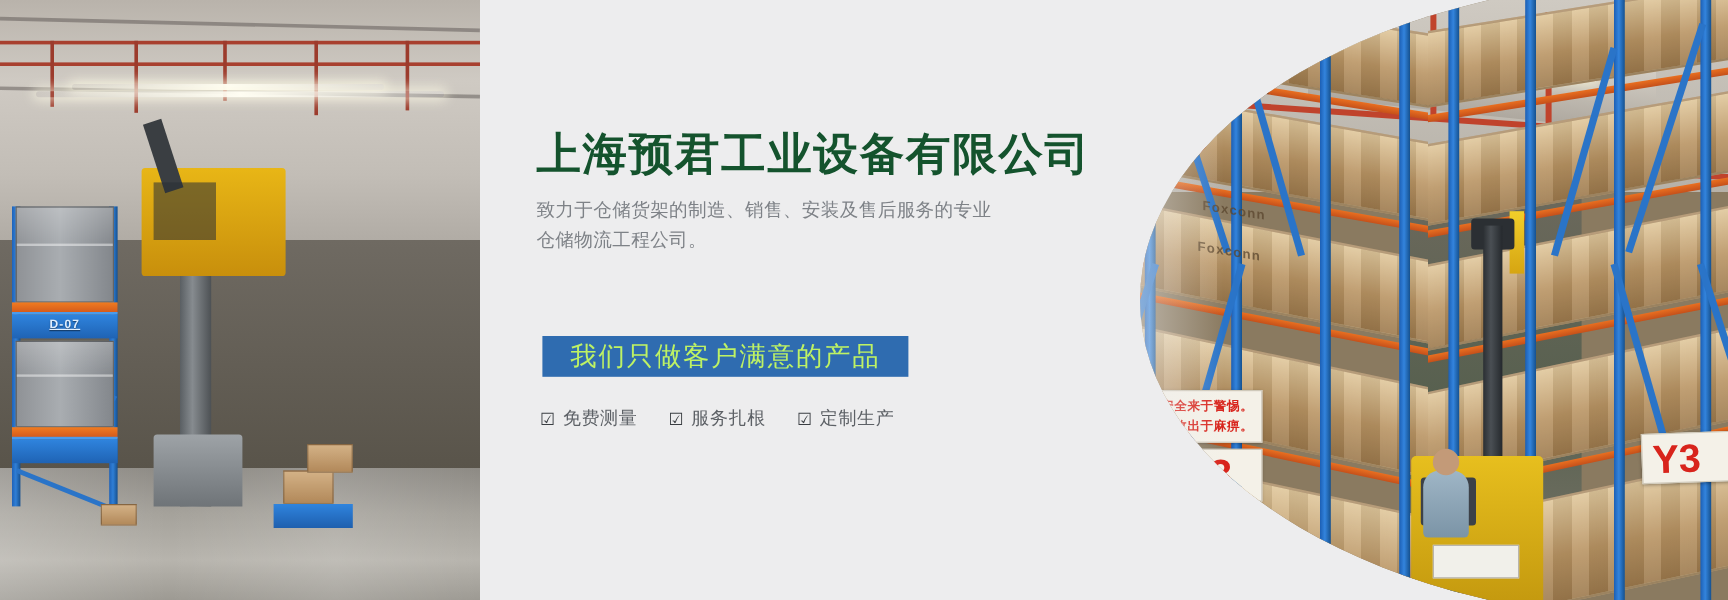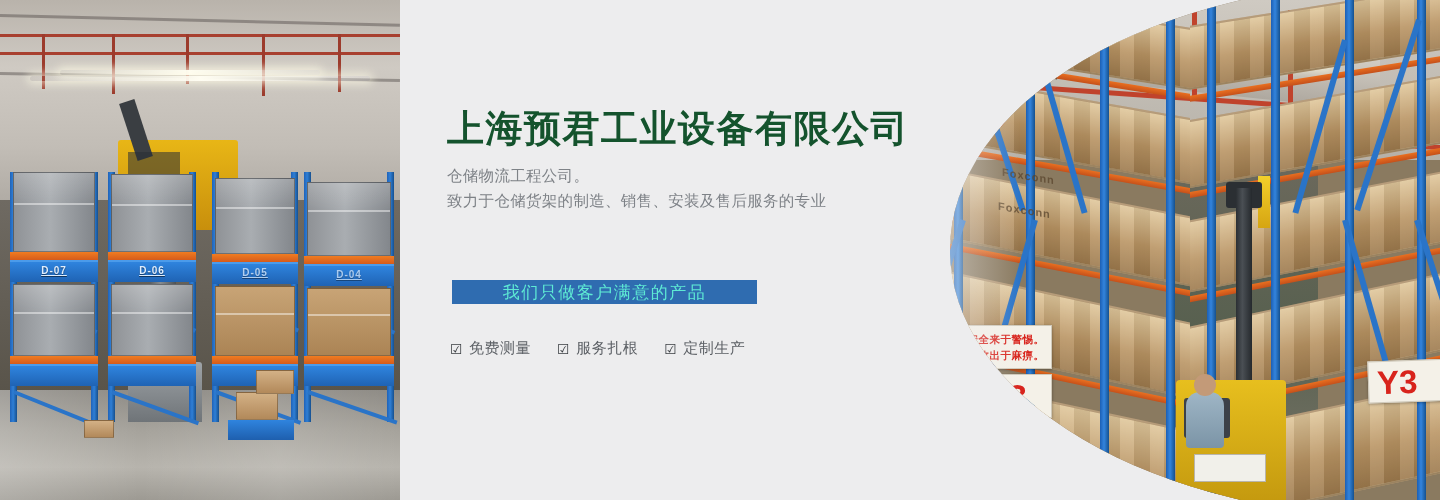--- a/index.html
+++ b/index.html
@@ -134,24 +134,24 @@
     font-size:15.5px; line-height:25px; color:#7e8287; letter-spacing:.3px;
   }
   .slogan {
     position:absolute; left:48px; top:224px;
     font-family:"Liberation Serif","DejaVu Serif",serif;
     font-size:36px; font-weight:bold; color:#2f6cb0;
     letter-spacing:7px; white-space:nowrap;
   }
   .cta {
     position:absolute; left:452px; top:280px;
-    width:305px; height:24px;
+    width:305px; height:34px;
     background:#2f6cb0;
     display:flex; align-items:center; justify-content:center;
-    color:#5eead4; font-size:17px; letter-spacing:1.5px;
+    color:#bef264; font-size:22px; letter-spacing:1.5px;
   }
   .features {
     position:absolute; left:450px; top:339px;
     display:flex; align-items:center; gap:26px;
     color:#5d6166; font-size:15px; letter-spacing:.5px;
   }
   .feature { display:flex; align-items:center; gap:6px; white-space:nowrap; }
   .check { font-size:14px; color:#3a3e42; line-height:1; }
 
   
@@ -321,77 +321,35 @@
       <span class="pallet" style="top:88px">
         <em class="tag" style="font-style:normal">D-07</em>
       </span>
       <span class="brace" style="left:4px;top:118px;width:92px;transform:rotate(26deg)"></span>
       <span class="goods" style="top:112px;height:72px"></span>
       <span class="beam" style="top:184px"></span>
       <span class="pallet" style="top:192px"></span>
       <span class="brace" style="left:4px;top:218px;width:92px;transform:rotate(22deg)"></span>
     </div>
 
-    <div class="rack" style="left:108px;width:88px;height:250px">
-      <span class="upright"></span>
-      <span class="upright r"></span>
-      <span class="goods" style="top:2px;height:78px"></span>
-      <span class="beam" style="top:80px"></span>
-      <span class="pallet" style="top:88px">
-        <em class="tag" style="font-style:normal">D-06</em>
-      </span>
-      <span class="brace" style="left:4px;top:118px;width:92px;transform:rotate(25deg)"></span>
-      <span class="goods" style="top:112px;height:72px"></span>
-      <span class="beam" style="top:184px"></span>
-      <span class="pallet" style="top:192px"></span>
-      <span class="brace" style="left:4px;top:218px;width:92px;transform:rotate(20deg)"></span>
-    </div>
-
-    <div class="rack" style="left:212px;width:86px;height:250px">
-      <span class="upright"></span>
-      <span class="upright r"></span>
-      <span class="goods" style="top:6px;height:76px"></span>
-      <span class="beam" style="top:82px"></span>
-      <span class="pallet" style="top:90px">
-        <em class="tag" style="font-style:normal;opacity:.75">D-05</em>
-      </span>
-      <span class="brace" style="left:4px;top:120px;width:90px;transform:rotate(24deg)"></span>
-      <span class="goods box" style="top:114px;height:70px"></span>
-      <span class="beam" style="top:184px"></span>
-      <span class="pallet" style="top:192px"></span>
-      <span class="brace" style="left:4px;top:218px;width:90px;transform:rotate(20deg)"></span>
-    </div>
-
-    <div class="rack" style="left:304px;width:90px;height:250px">
-      <span class="upright"></span>
-      <span class="upright r"></span>
-      <span class="goods" style="top:10px;height:74px"></span>
-      <span class="beam" style="top:84px"></span>
-      <span class="pallet" style="top:92px">
-        <em class="tag" style="font-style:normal;opacity:.7">D-04</em>
-      </span>
-      <span class="brace" style="left:4px;top:122px;width:94px;transform:rotate(23deg)"></span>
-      <span class="goods box" style="top:116px;height:68px"></span>
-      <span class="beam" style="top:184px"></span>
-      <span class="pallet" style="top:192px"></span>
-      <span class="brace" style="left:4px;top:218px;width:94px;transform:rotate(19deg)"></span>
-    </div>
+
+
 
     <div class="pallet-floor" style="left:228px;width:66px"></div>
     <div class="carton" style="left:236px;bottom:80px;width:42px;height:28px"></div>
     <div class="carton" style="left:256px;bottom:106px;width:38px;height:24px"></div>
     <div class="carton" style="left:84px;bottom:62px;width:30px;height:18px"></div>
   </div>
 
   <div class="center">
     <div class="title">上海预君工业设备有限公司</div>
 
     <div class="subtitle">
+      <div>致力于仓储货架的制造、销售、安装及售后服务的专业</div>
       <div>仓储物流工程公司。</div>
-      <div>致力于仓储货架的制造、销售、安装及售后服务的专业</div>
     </div>
 
   </div>
 
   <div class="cta">我们只做客户满意的产品</div>
 
   <div class="features">
     <div class="feature">
       <span class="check">☑</span>
       <span>免费测量</span>

